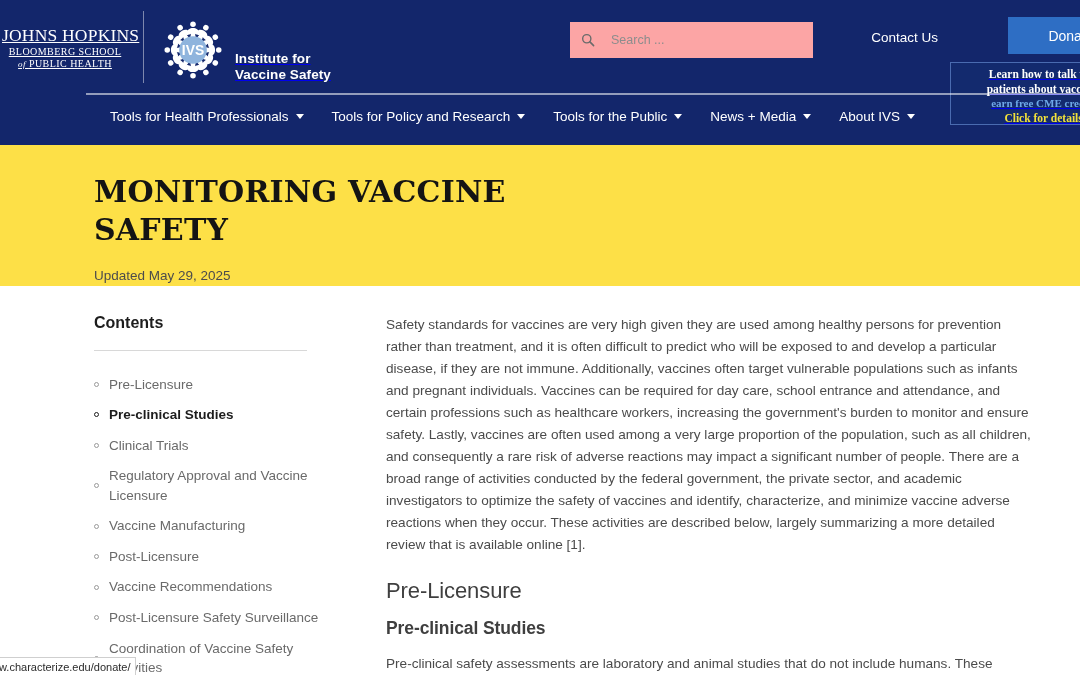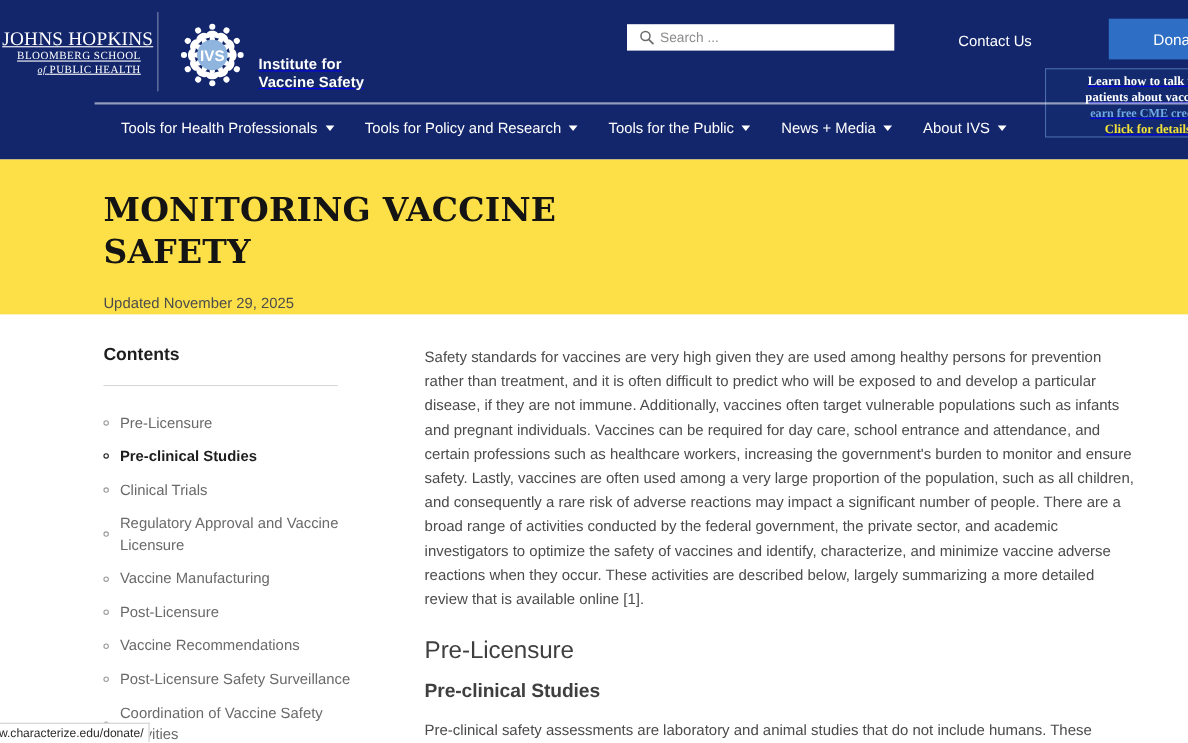--- a/index.html
+++ b/index.html
@@ -27,21 +27,21 @@
   }
 
   
   .jh-logo {
     position: absolute;
     left: 2px;
     top: 26px;
     width: 126px;
     color: #ffffff;
     font-family: "Liberation Serif", serif;
-    text-align: right;
+    text-align: center;
     line-height: 1.05;
   }
   .jh-line1 {
     font-size: 17.5px;
     letter-spacing: 0.2px;
     white-space: nowrap;
   }
   .jh-line2 {
     font-size: 10px;
     letter-spacing: 0.45px;
@@ -82,26 +82,26 @@
     line-height: 1.18;
     letter-spacing: 0.1px;
   }
 
   
   .search-box {
     position: absolute;
     left: 570px;
     top: 22px;
     width: 243px;
-    height: 24px;
-    background: #ffffff;
+    height: 36px;
+    background: #fca5a5;
     display: flex;
     align-items: center;
     padding: 0 11px;
-    gap: 5px;
+    gap: 16px;
   }
   .search-box svg { flex: 0 0 auto; }
   .search-input {
     border: none;
     outline: none;
     background: transparent;
     font-family: "Liberation Sans", sans-serif;
     font-size: 12.5px;
     color: #555;
     width: 100%;
@@ -386,21 +386,21 @@
       </a>
       <a class="nav-item" href="#">
         <span>About IVS</span>
         <span class="caret"></span>
       </a>
     </nav>
   </header>
 
   <section class="title-band">
     <h1 class="page-title">MONITORING VACCINE SAFETY</h1>
-    <div class="updated">Updated November 29, 2025</div>
+    <div class="updated">Updated May 29, 2025</div>
   </section>
 
   <div class="content">
 
     <aside class="toc">
       <div class="toc-title">Contents</div>
       <div class="toc-rule"></div>
       <ul class="toc-list">
         <li class="toc-item">
           <span class="ring"></span>

